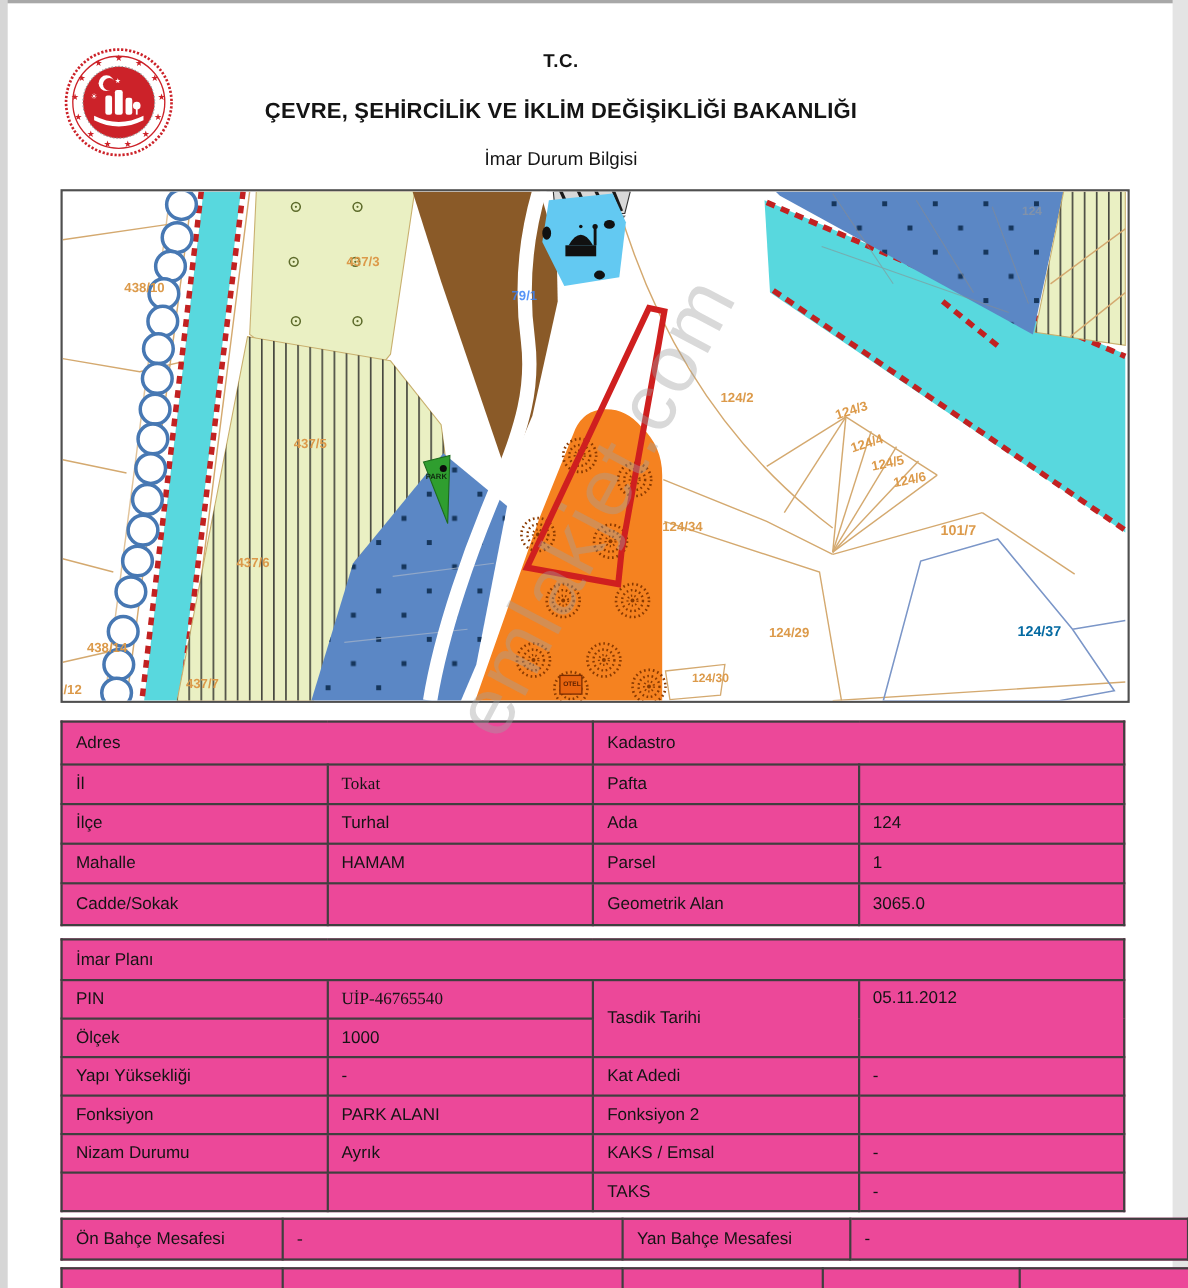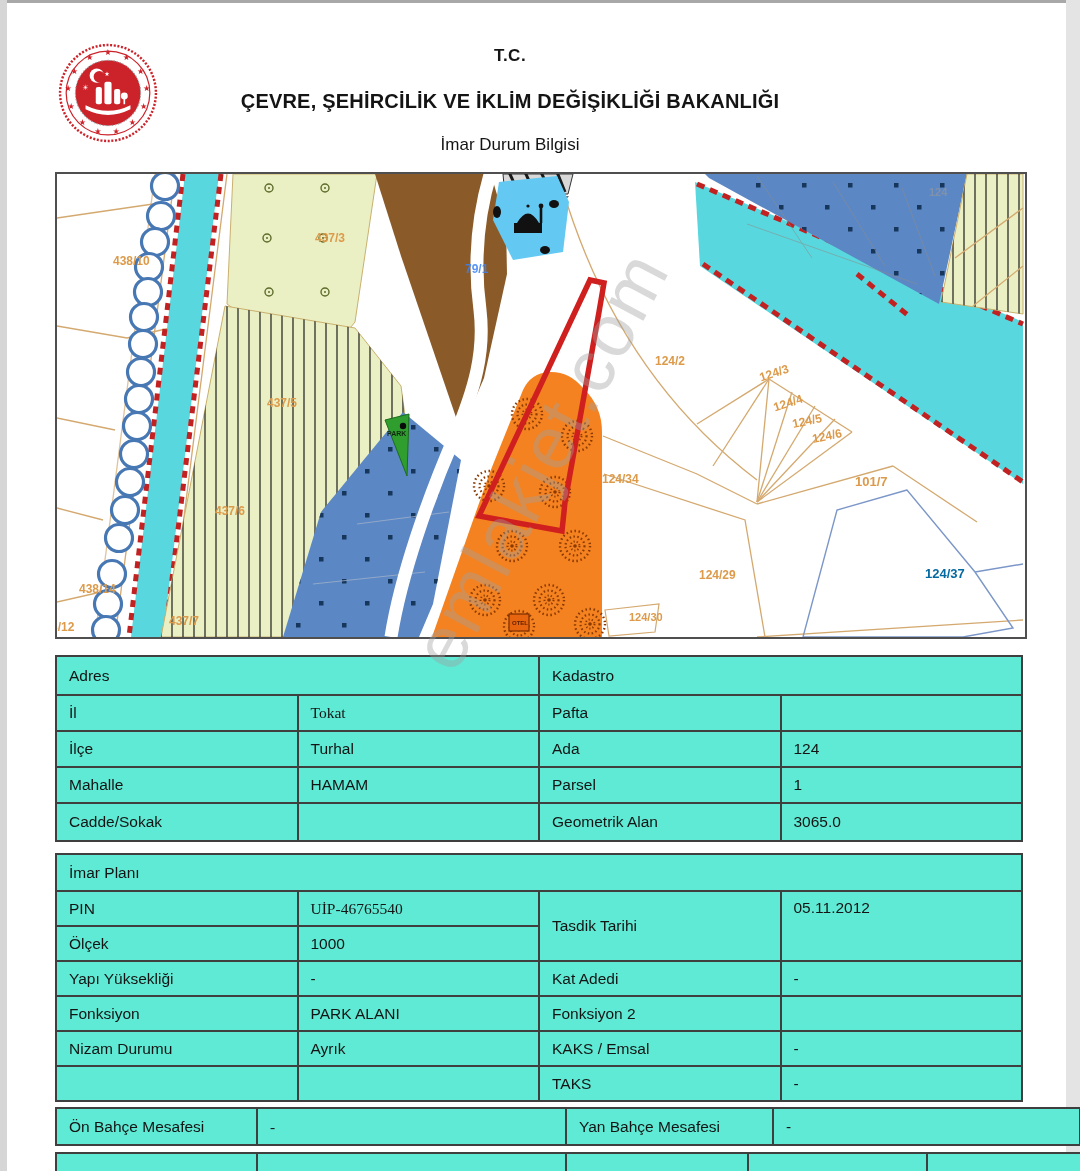--- a/index.html
+++ b/index.html
@@ -14,21 +14,21 @@
   
   #map{position:absolute;left:55px;top:172px;width:968px;height:463px;border:2px solid #4f4f4f;
        background:#fff;overflow:hidden;}
   #map svg{position:absolute;left:0;top:0;}
   .mlbl{position:absolute;font-size:12px;font-weight:bold;color:#dc9a4a;white-space:nowrap;pointer-events:none;}
   
   #wm{position:absolute;left:190px;top:130px;width:700px;height:660px;display:flex;align-items:center;
       justify-content:center;transform:rotate(-62deg);font-size:74px;letter-spacing:2px;
       color:rgba(160,160,160,0.40);pointer-events:none;z-index:5;font-weight:normal;}
   
-  table{border-collapse:collapse;table-layout:fixed;position:absolute;background:#5eead4;}
+  table{border-collapse:collapse;table-layout:fixed;position:absolute;background:#ec4899;}
   td{border:2px solid #3f3f3f;font-size:15.5px;padding:0 0 0 12px;vertical-align:middle;
      overflow:hidden;white-space:nowrap;}
   #tbl-adres{left:55px;top:655px;width:968px;}
   #tbl-plan{left:55px;top:853px;width:968px;}
   #tbl-setback{left:55px;top:1107px;width:968px;}
   #tbl-partial{left:55px;top:1152px;width:968px;}
   .c1{width:187px;}.c2{width:295px;font-family:Liberation Serif, serif;}.c3{width:193px;}.c4{width:293px;}
   .p3{width:168px;}.p4{width:165px;}.p5{width:153px;}
 </style>
 </head>

